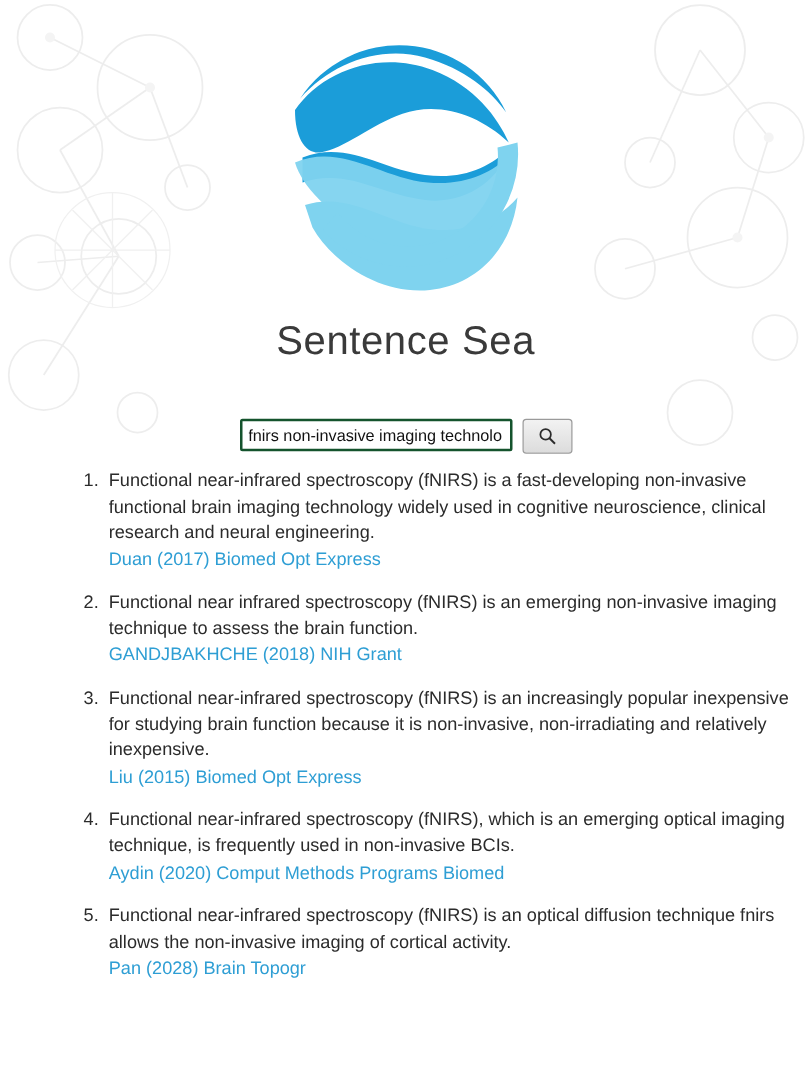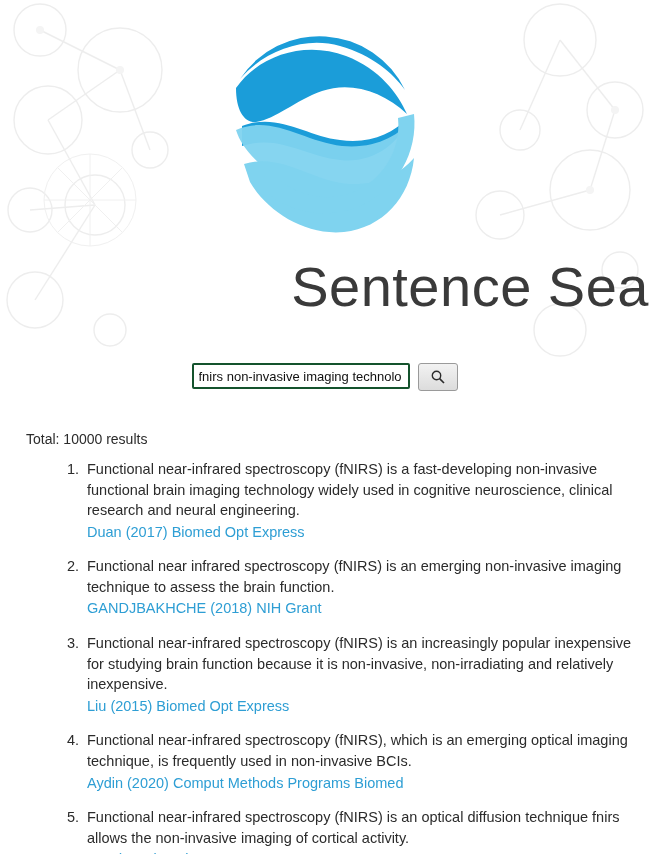--- a/index.html
+++ b/index.html
@@ -25,22 +25,22 @@
   .page {
     position: relative;
     z-index: 1;
   }
   .logo-wrap {
     padding-top: 18px;
     display: flex;
     justify-content: center;
   }
   .brand-title {
-    text-align: right;
-    font-size: 56px;
+    text-align: center;
+    font-size: 32px;
     font-weight: 400;
     color: #3a3a3a;
     margin: 6px 0 0 0;
     letter-spacing: 0.5px;
   }
   .search-row {
     margin-top: 44px;
     display: flex;
     justify-content: center;
     align-items: flex-start;
@@ -170,21 +170,20 @@
   <div class="search-row">
     <input class="search-input" type="text" value="fnirs non-invasive imaging technolo" style="">
     <button class="search-btn">
       <svg width="16" height="16" viewBox="0 0 16 16">
         <circle cx="6.5" cy="6.5" r="4.2" fill="none" stroke="#2b2b2b" stroke-width="1.4"></circle>
         <line x1="9.6" y1="9.6" x2="14" y2="14" stroke="#2b2b2b" stroke-width="1.6"></line>
       </svg>
     </button>
   </div>
 
-  <div class="total">Total: 10000 results</div>
 
   <ol class="results">
     <li>
       <span class="sentence">Functional near-infrared spectroscopy (fNIRS) is a fast-developing non-invasive functional brain imaging technology widely used in cognitive neuroscience, clinical research and neural engineering.</span>
       <a class="citation">Duan (2017) Biomed Opt Express</a>
     </li>
     <li>
       <span class="sentence">Functional near infrared spectroscopy (fNIRS) is an emerging non-invasive imaging technique to assess the brain function.</span>
       <a class="citation">GANDJBAKHCHE (2018) NIH Grant</a>
     </li>

